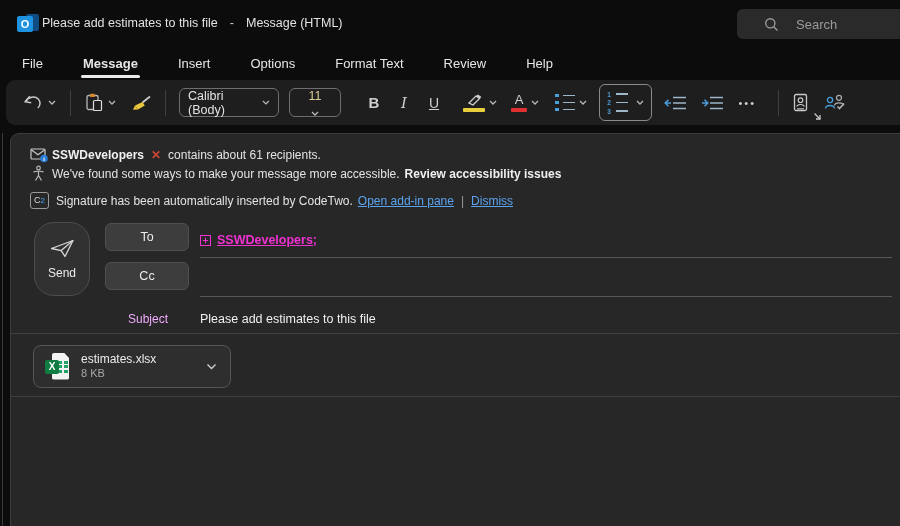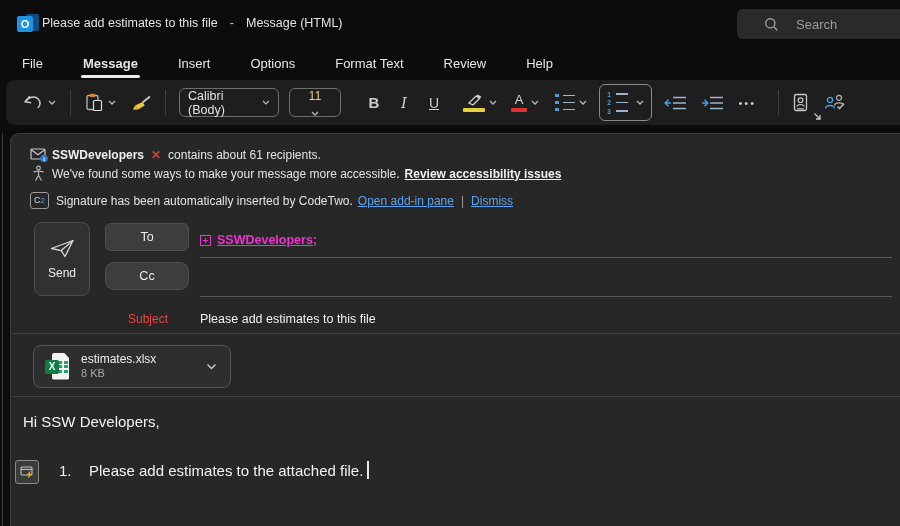--- a/index.html
+++ b/index.html
@@ -51,38 +51,38 @@
   
   .card{position:absolute;left:10px;top:133px;right:0;bottom:0;background:#272727;
     border:1px solid #3d3d3d;border-right:none;border-bottom:none;border-radius:9px 0 0 0;box-sizing:border-box;}
   .edge-line{position:absolute;left:2px;top:133px;bottom:0;width:1px;background:#3a3a3a;}
   .infobars{position:absolute;left:19px;top:11px;right:12px;font-size:12px;color:#e3e3e3;}
   .inforow{display:flex;align-items:center;height:19px;white-space:nowrap;}
   .inforow .ic{width:22px;display:flex;justify-content:flex-start;align-items:center;}
   .inforow.sig{margin-top:8px;}
   .bname{font-weight:700;color:#f0f0f0;}
   .redx{color:#cf4436;font-weight:700;font-size:12px;margin:0 7px;}
-  .blink{font-weight:700;text-decoration:underline;color:#f0f0f0;margin-left:5px;}
+  .blink{font-weight:700;color:#f0f0f0;margin-left:5px;}
   .bluelink{color:#5ba3ef;text-decoration:underline;margin-left:5px;}
   .pipe{color:#9a9a9a;margin:0 7px;}
   .c2box{width:17px;height:15px;border:1px solid #9a9a9a;border-radius:3px;display:flex;align-items:center;
     justify-content:center;font-size:9px;line-height:9px;}
   .c2box .c{color:#d8d8d8;}
   .c2box .two{color:#4da3ff;font-size:8px;}
   .send-btn{position:absolute;left:23px;top:88px;width:54px;height:72px;background:#313131;
-    border:1px solid #4d4d4d;border-radius:8px;display:flex;flex-direction:column;align-items:center;
+    border:1px solid #4d4d4d;border-radius:20px;display:flex;flex-direction:column;align-items:center;
     justify-content:center;gap:7px;}
   .send-btn .lbl{font-size:12px;color:#ececec;}
   .pill-btn{position:absolute;left:94px;width:84px;height:28px;background:#3d3d3d;border:1px solid #4f4f4f;
     border-radius:6px;display:flex;align-items:center;justify-content:center;font-size:12.5px;color:#ececec;box-sizing:border-box;}
   .field{position:absolute;left:189px;right:8px;height:34px;border-bottom:1px solid #585858;
     display:flex;align-items:center;gap:6px;}
   .to-link{color:#f231d2;font-weight:700;font-size:12.5px;text-decoration:underline;}
   .subject-row{position:absolute;left:0;right:0;top:171px;height:28px;border-bottom:1px solid #404040;}
-  .subject-row .slabel{position:absolute;left:117px;line-height:28px;font-size:12px;color:#ef4444;}
+  .subject-row .slabel{position:absolute;left:117px;line-height:28px;font-size:12px;color:#f0abfc;}
   .subject-row .sval{position:absolute;left:189px;line-height:28px;font-size:12.5px;color:#f0f0f0;}
   .chip{position:absolute;left:22px;top:211px;width:198px;height:43px;background:#2e2e2e;
     border:1px solid #565656;border-radius:8px;display:flex;align-items:center;box-sizing:border-box;}
   .xl-icon{position:relative;width:26px;height:28px;margin-left:11px;flex:none;}
   .xl-page{position:absolute;left:7px;top:0;width:17px;height:27px;background:#f2f2f2;border-radius:2px;
     clip-path:polygon(0 0,70% 0,100% 20%,100% 100%,0 100%);}
   .xl-grid{position:absolute;left:13px;top:8px;display:grid;grid-template-columns:4px 4px;grid-auto-rows:3px;gap:1.5px;}
   .xl-grid div{background:#21a366;}
   .xl-block{position:absolute;left:0;top:7px;width:14px;height:14px;background:#107c41;border-radius:2px;
     display:flex;align-items:center;justify-content:center;color:#fff;font-weight:700;font-size:10px;}
@@ -354,21 +354,21 @@
     <svg width="27" height="21" viewBox="0 0 27 21">
       <path d="M2.5 10.5 L24 2.5 L16 18.5 L12.2 12.6 Z" fill="none" stroke="#d8d8d8" stroke-width="1.3" stroke-linejoin="round"></path>
       <path d="M12.2 12.6 L24 2.5" fill="none" stroke="#d8d8d8" stroke-width="1.3"></path>
     </svg>
     <span class="lbl">Send</span>
   </div>
 
   <div class="pill-btn" style="top:89px;">
       <span>To</span>
     </div>
-  <div class="pill-btn" style="top:128px;border-radius:9px;">
+  <div class="pill-btn" style="top:128px;">
       <span>Cc</span>
     </div>
 
   <div class="field" style="top:89px;">
     <svg width="11" height="11" viewBox="0 0 11 11">
       <rect x="0.5" y="0.5" width="10" height="10" fill="none" stroke="#f231d2" stroke-width="1"></rect>
       <path d="M5.5 2.8 V8.2 M2.8 5.5 H8.2" stroke="#f231d2" stroke-width="1"></path>
     </svg>
     <span class="to-link">SSWDevelopers;</span>
   </div>
@@ -398,25 +398,13 @@
       <div class="chip-name">estimates.xlsx</div>
       <div class="chip-size">8 KB</div>
     </div>
     <svg class="chip-chev" width="11" height="7" viewBox="0 0 11 7">
       <path d="M1.5 1.5 L5.5 5.5 L9.5 1.5" fill="none" stroke="#cfcfcf" stroke-width="1.4"></path>
     </svg>
   </div>
 
   <div class="body-sep"></div>
 
-  <div style="position:absolute;left:0;right:0;top:262px;bottom:0;">
-    <div class="greeting" style="top:17px;">Hi SSW Developers,</div>
-    <div class="editor-box" style="top:64px;">
-      <svg width="15" height="15" viewBox="0 0 15 15">
-        <rect x="1" y="2" width="11" height="8" rx="1" fill="none" stroke="#c0c0c0" stroke-width="1.1"></rect>
-        <line x1="1" y1="4.4" x2="12" y2="4.4" stroke="#c0c0c0" stroke-width="1.1"></line>
-        <path d="M10.5 5.5 L6.8 9.8 L9 9.8 L7.8 13.8 L12 8.8 L9.8 8.8 Z" fill="#f0b428"></path>
-      </svg>
-    </div>
-    <span class="list-num" style="top:64px;">1.</span>
-    <span class="list-text" style="top:64px;"><span>Please add estimates to the attached file.</span><span class="caret"></span></span>
-  </div>
 </div>
 
 </body></html>

